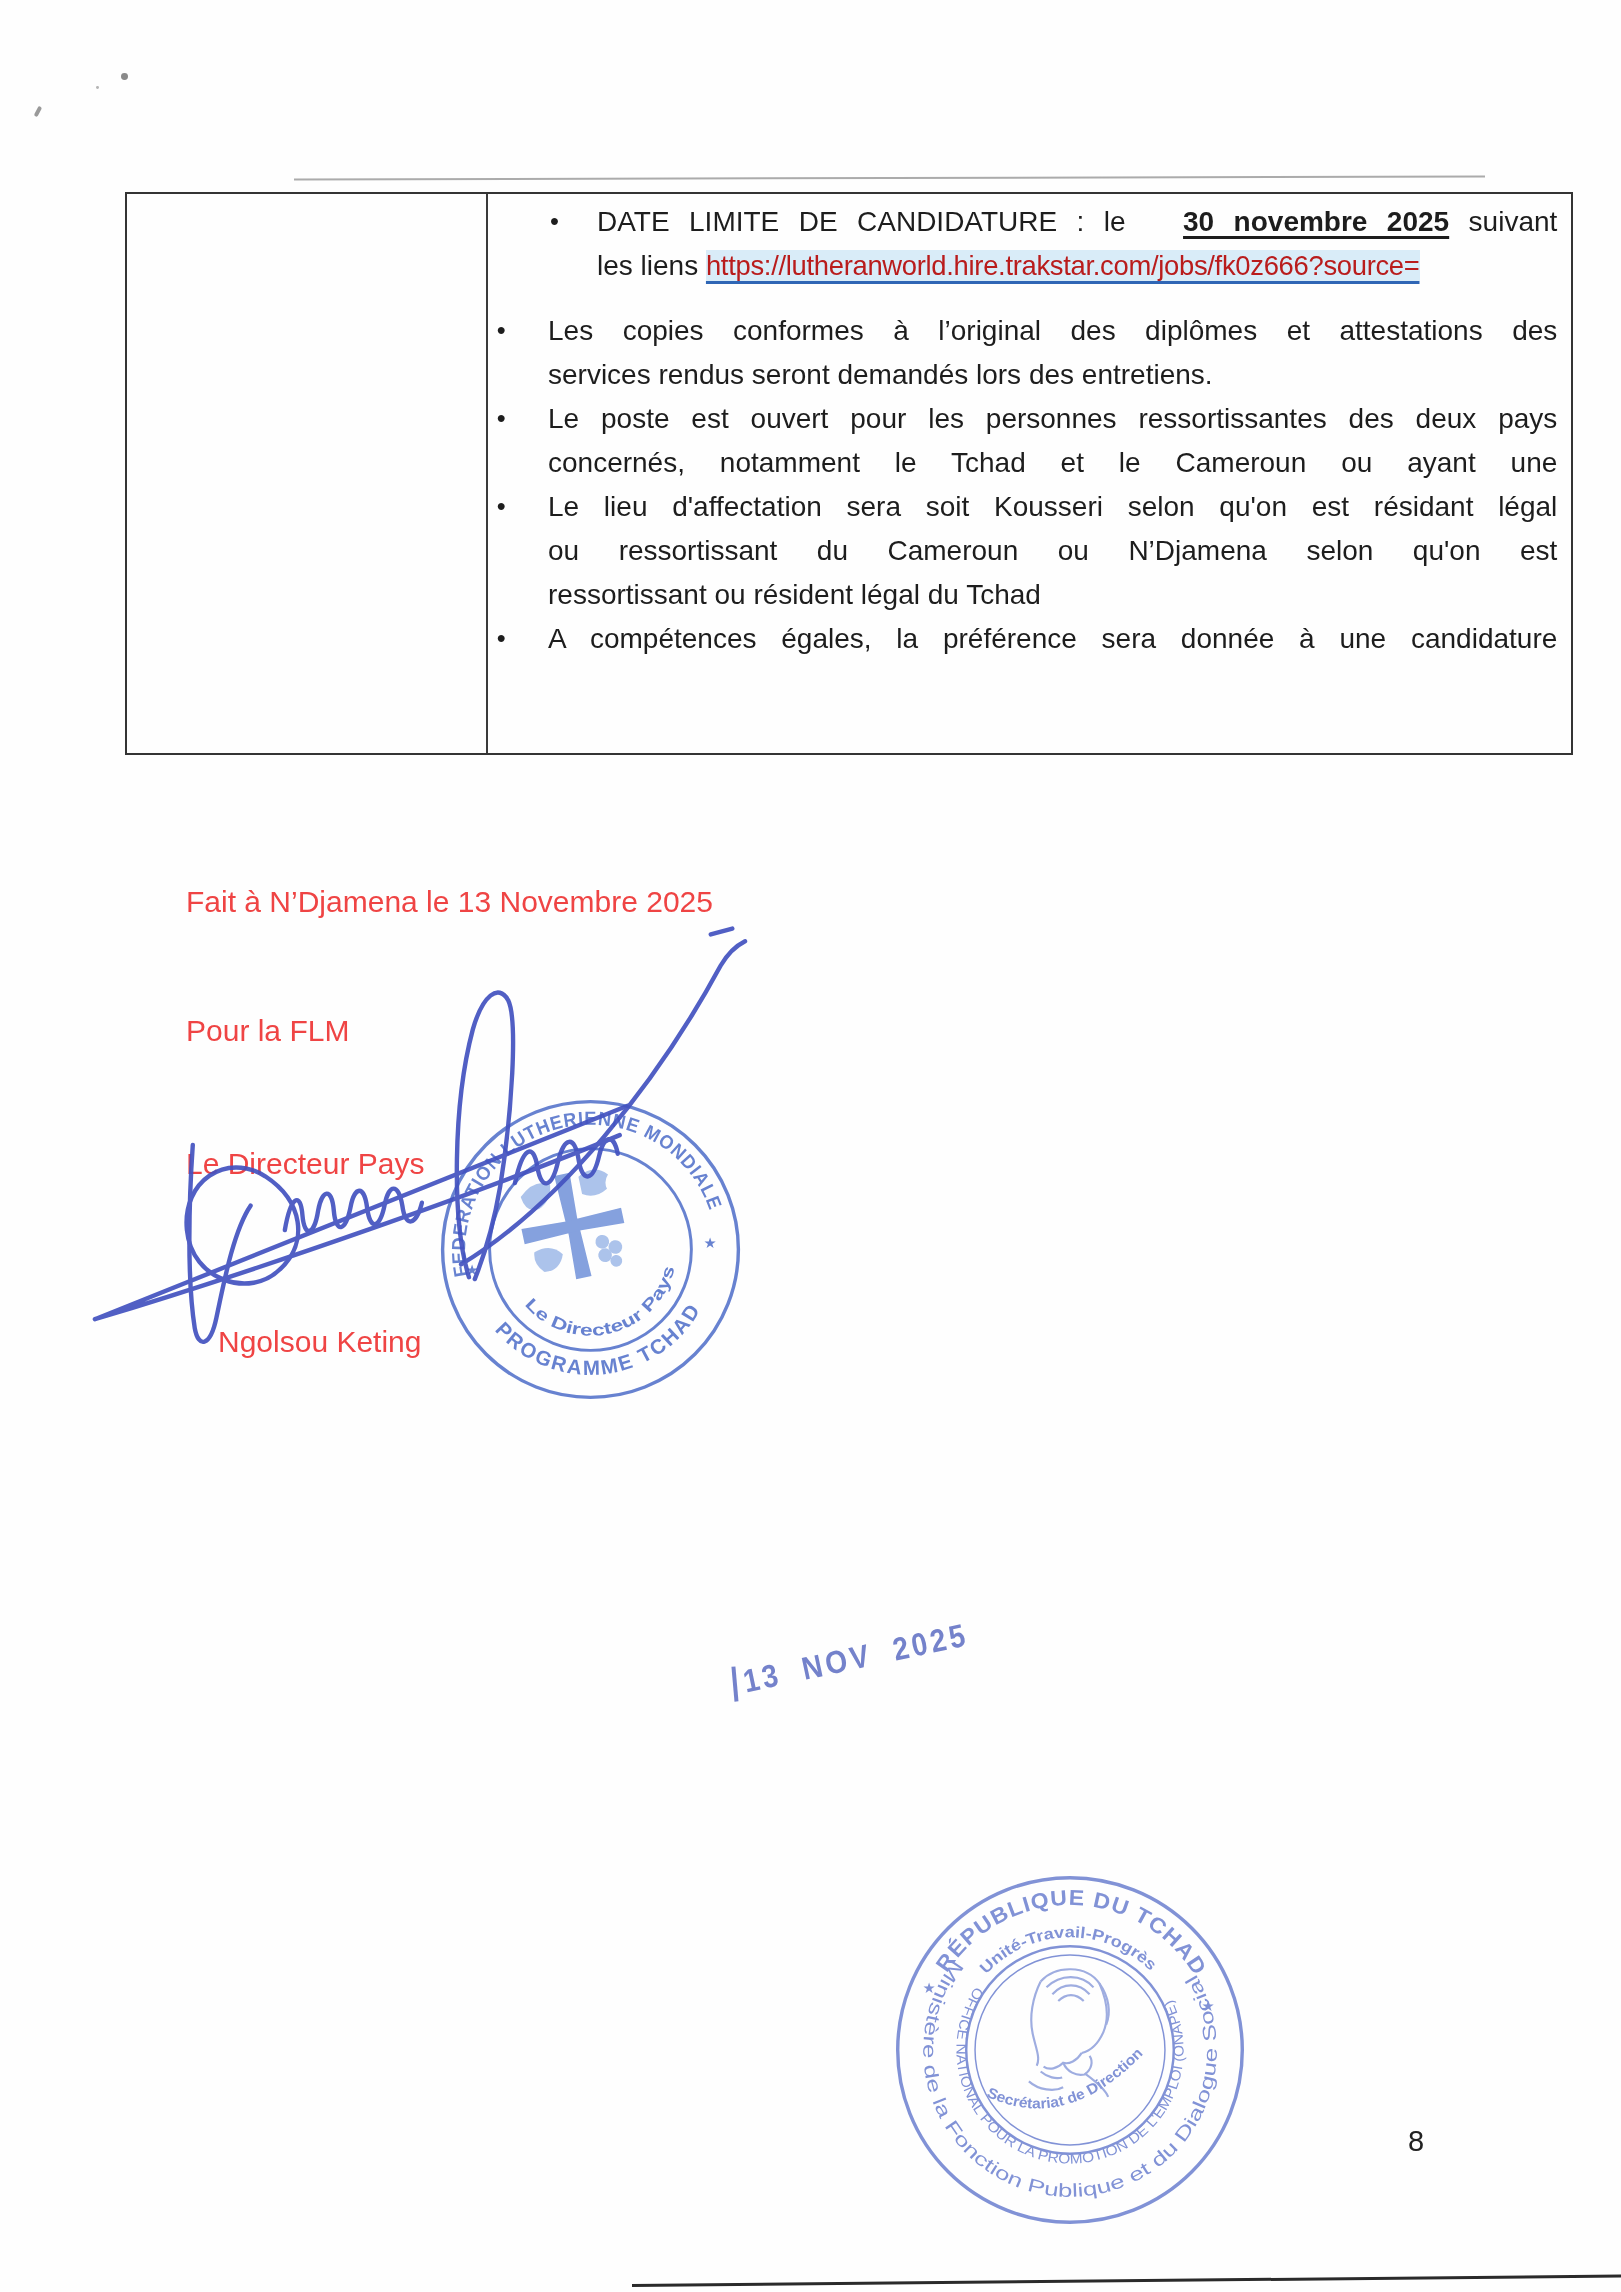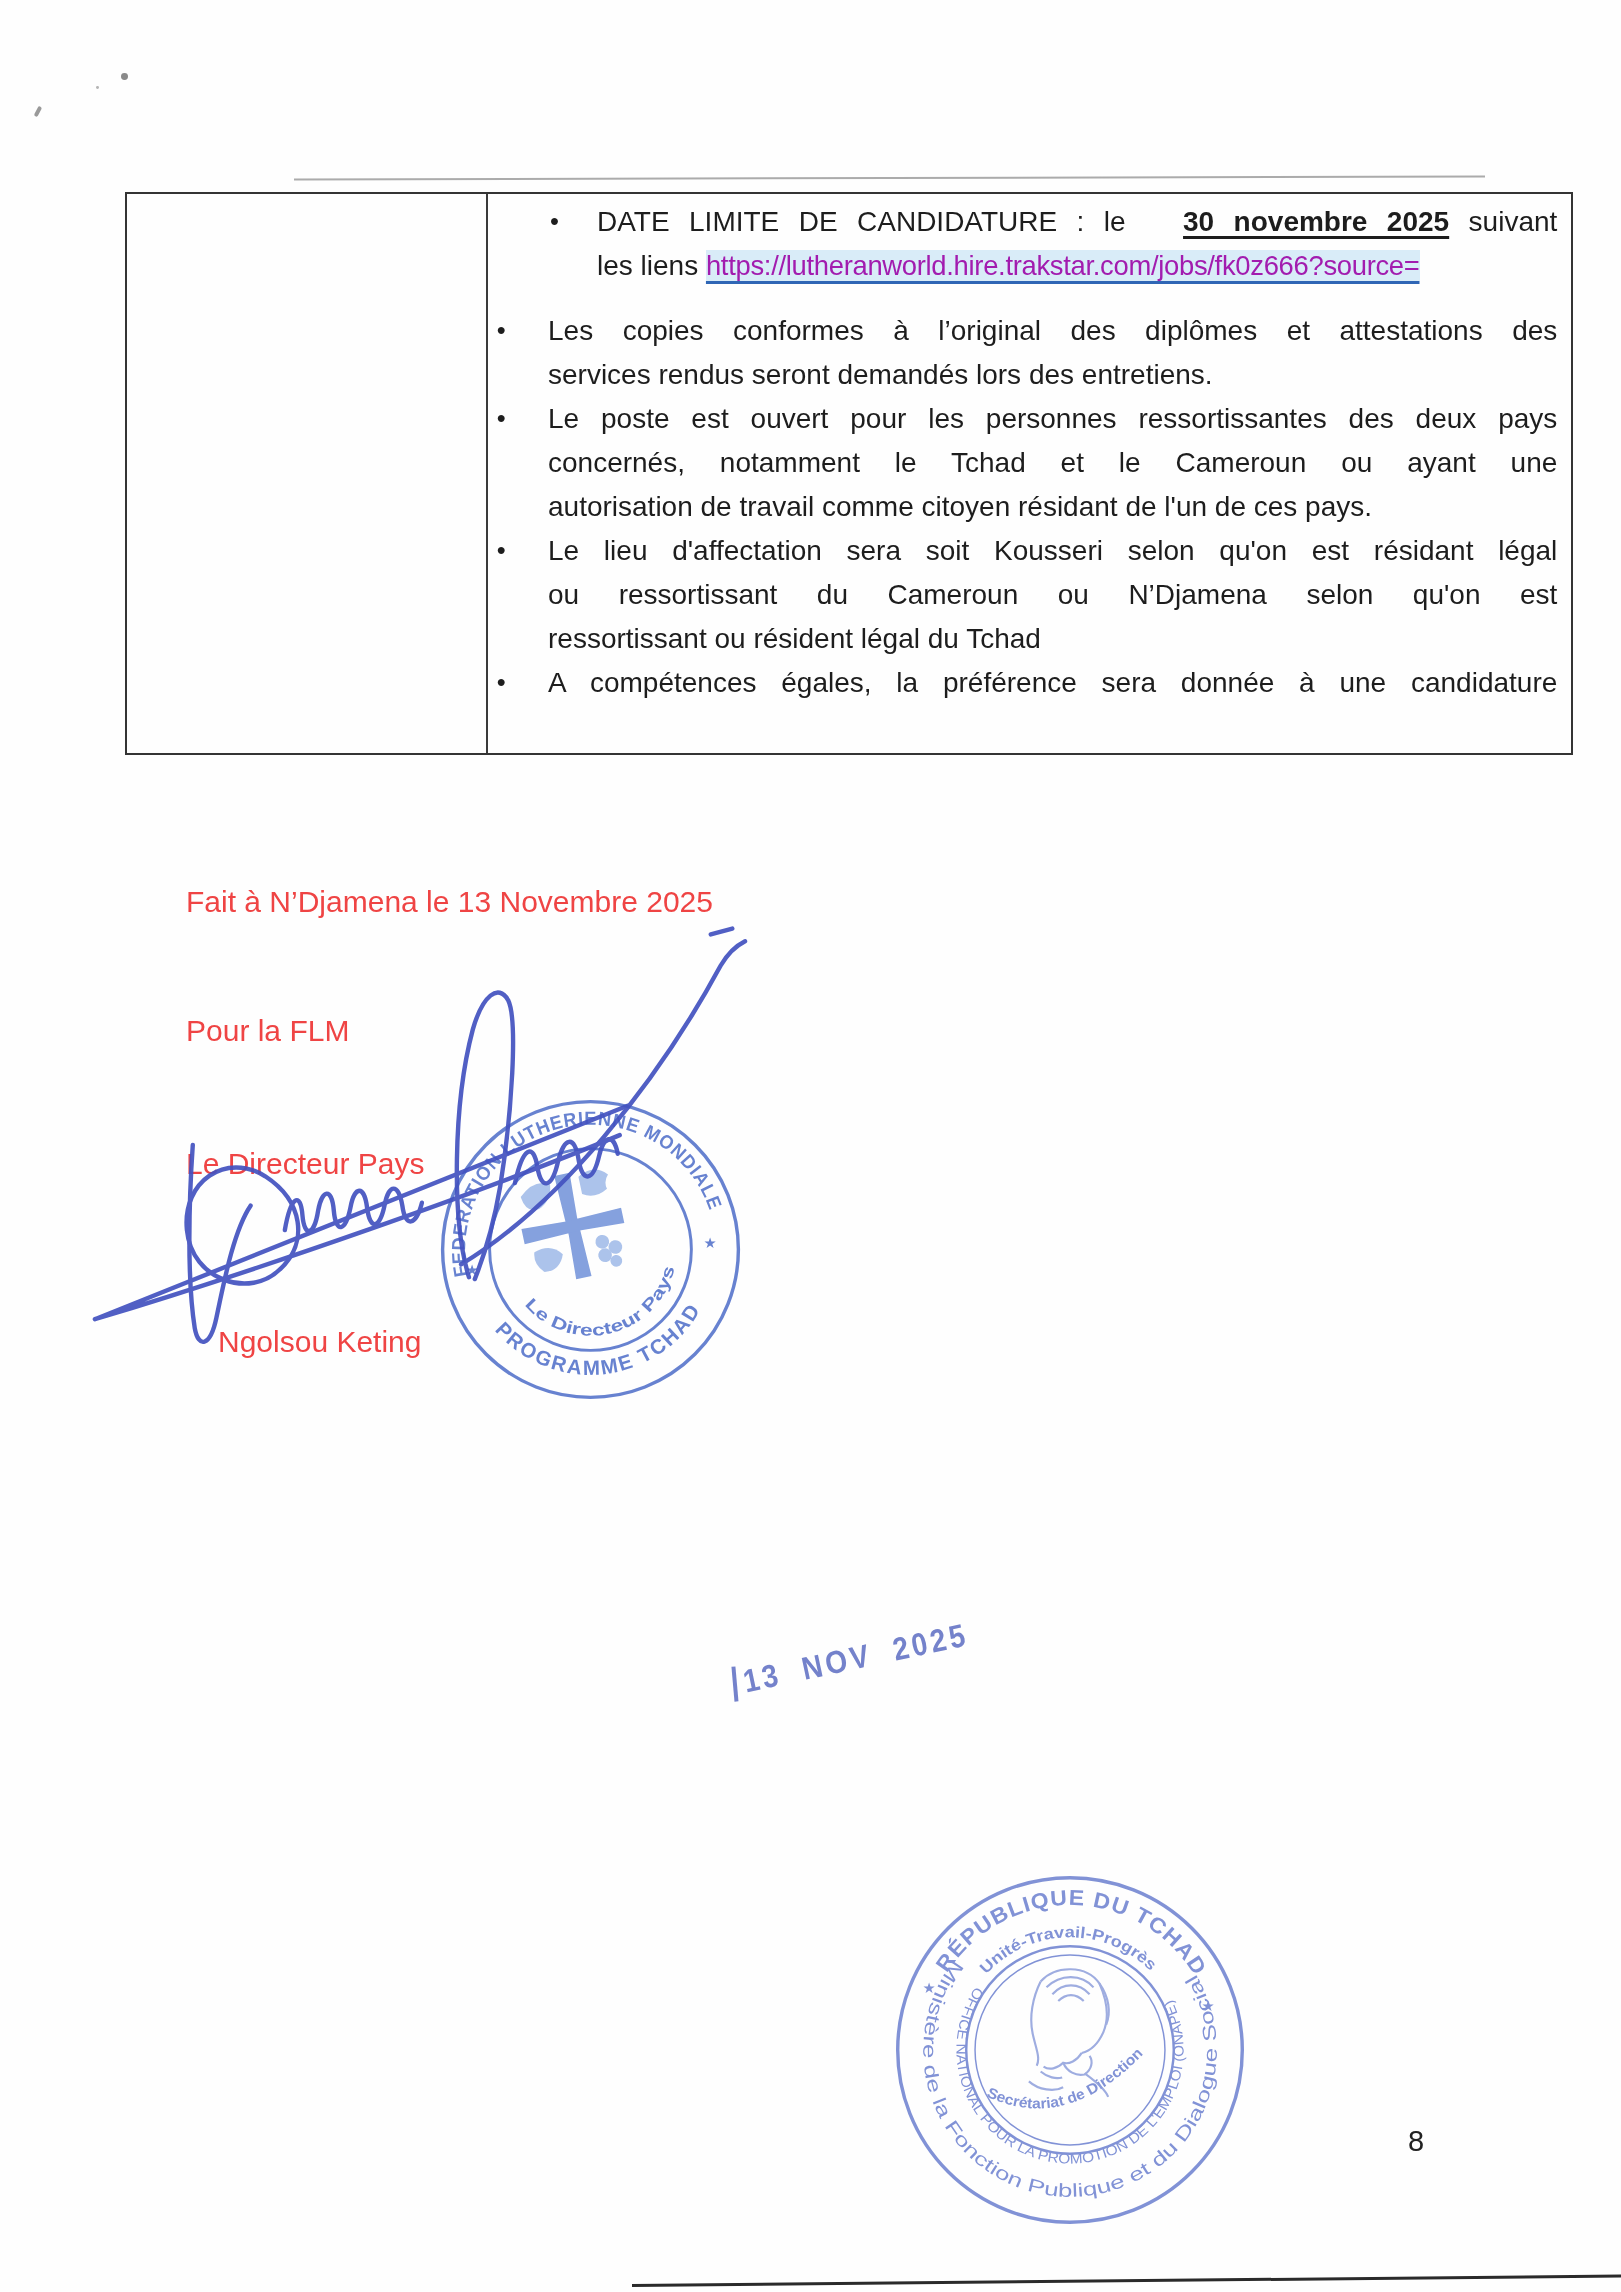--- a/index.html
+++ b/index.html
@@ -16,21 +16,21 @@
   .doc-table{position:absolute;left:125px;top:192px;width:1444px;height:559px;border:2.9px solid #343434;display:flex;}
   .cell-left{width:359px;border-right:2px solid #3a3a3a;}
   .cell-right{flex:1;padding:5.9px 13.7px 0 0;font-size:28px;line-height:44px;}
   .deadline{position:relative;padding-left:109px;margin-bottom:21.6px;}
   .deadline .bdot{left:62px;}
   .bullet-item{position:relative;padding-left:60px;}
   .bdot{position:absolute;left:8.8px;top:-1px;font-size:25.5px;}
   .jline{text-align:justify;text-align-last:justify;height:44px;}
   .lline{text-align:left;height:44px;}
   .date-strong{font-weight:bold;text-decoration:underline;text-decoration-thickness:2.9px;text-underline-offset:4.9px;margin-left:38px;}
-  .url{font-size:27.4px;letter-spacing:-0.3px;color:#a21caf;background:#d9ecf8;text-decoration:underline;
+  .url{font-size:27.4px;letter-spacing:-0.3px;color:#b91c1c;background:#d9ecf8;text-decoration:underline;
        text-decoration-color:#2f66b5;text-decoration-thickness:2.5px;text-underline-offset:5.9px;cursor:pointer;}
   
   .bodyline{position:absolute;left:186px;font-size:30px;color:#ef4444;white-space:nowrap;}
   .place-date{top:885px;}
   .for-org{top:1014px;}
   .signer-title{top:1147px;}
   .signer-name{top:1325px;margin-left:32px;}
   
   .flm-stamp{position:absolute;left:424px;top:1083px;width:333px;height:333px;opacity:0.92;}
   .onape-stamp{position:absolute;left:884px;top:1864px;width:372px;height:372px;opacity:0.9;}
@@ -67,21 +67,20 @@
       <div class="bullet-item">
         <span class="bdot">•</span>
         <div class="jline">Les copies conformes à l’original des diplômes et attestations des</div>
         <div class="lline">services rendus seront demandés lors des entretiens.</div>
       </div>
 
       <div class="bullet-item">
         <span class="bdot">•</span>
         <div class="jline">Le poste est ouvert pour les personnes ressortissantes des deux pays</div>
         <div class="jline">concernés, notamment le Tchad et le Cameroun ou ayant une</div>
-        <div class="lline">autorisation de travail comme citoyen résidant de l'un de ces pays.</div>
       </div>
 
       <div class="bullet-item">
         <span class="bdot">•</span>
         <div class="jline">Le lieu d'affectation sera soit Kousseri selon qu'on est résidant légal</div>
         <div class="jline">ou ressortissant du Cameroun ou N’Djamena selon qu'on est</div>
         <div class="lline">ressortissant ou résident légal du Tchad</div>
       </div>
 
       <div class="bullet-item">

